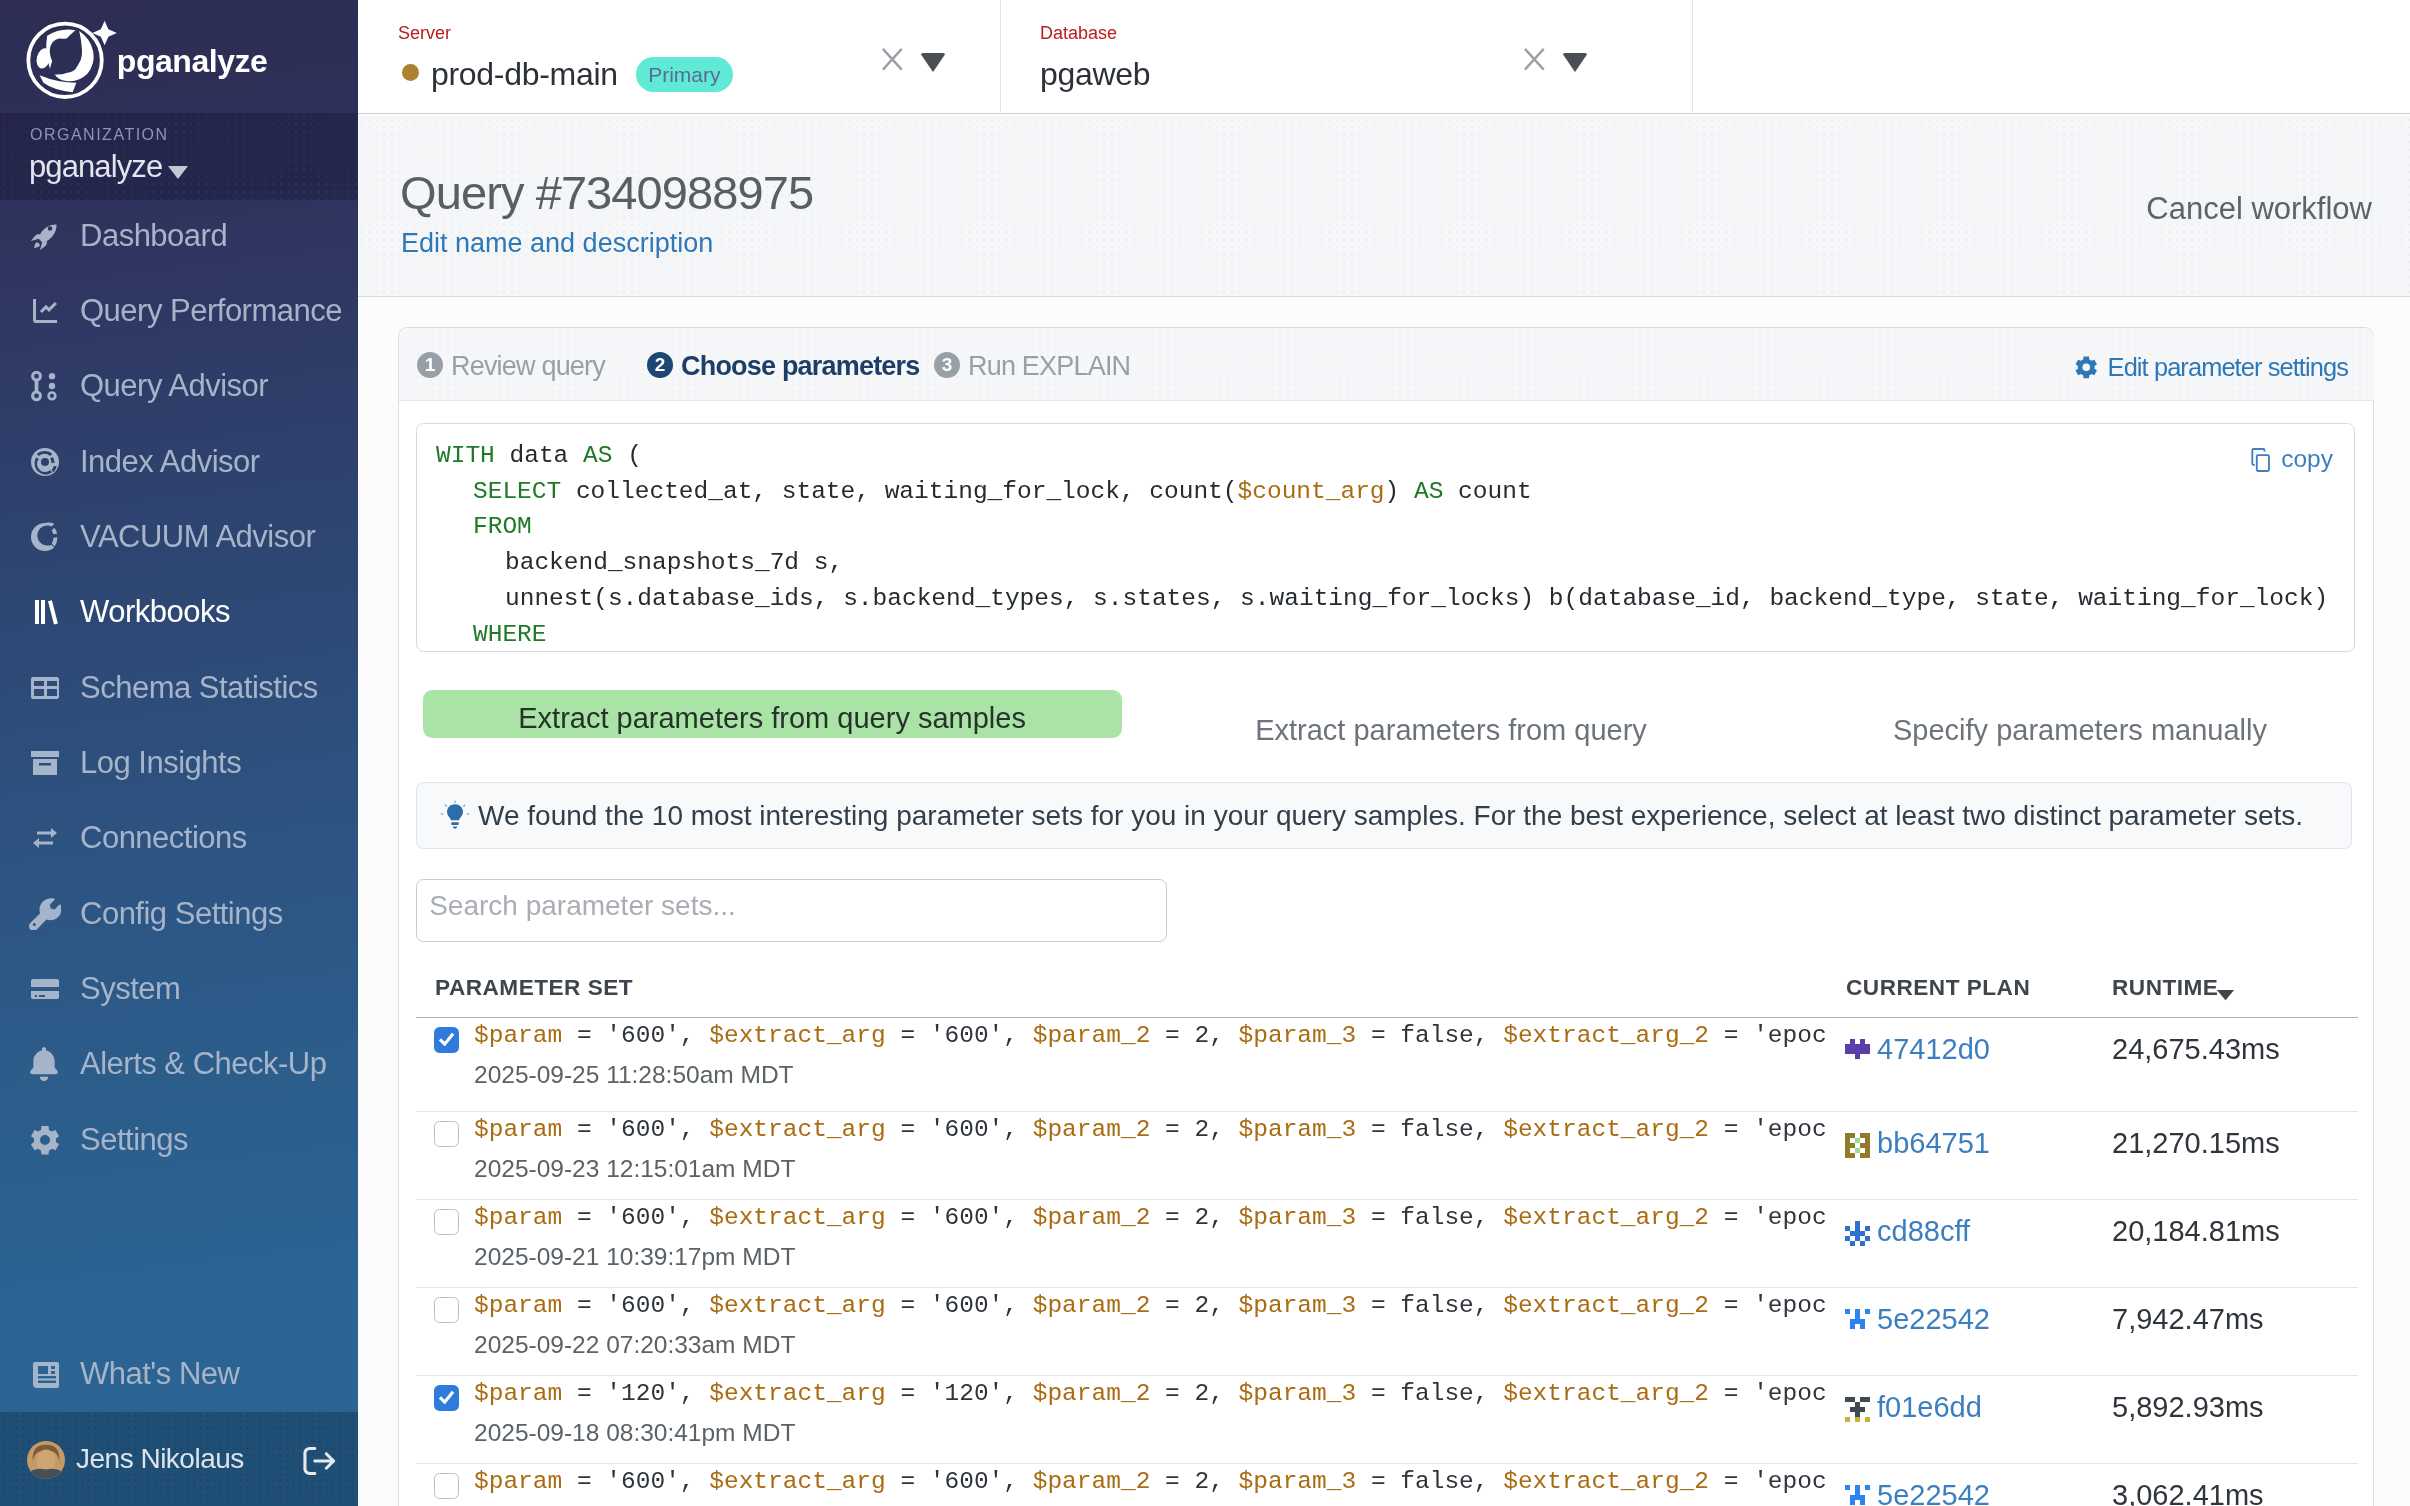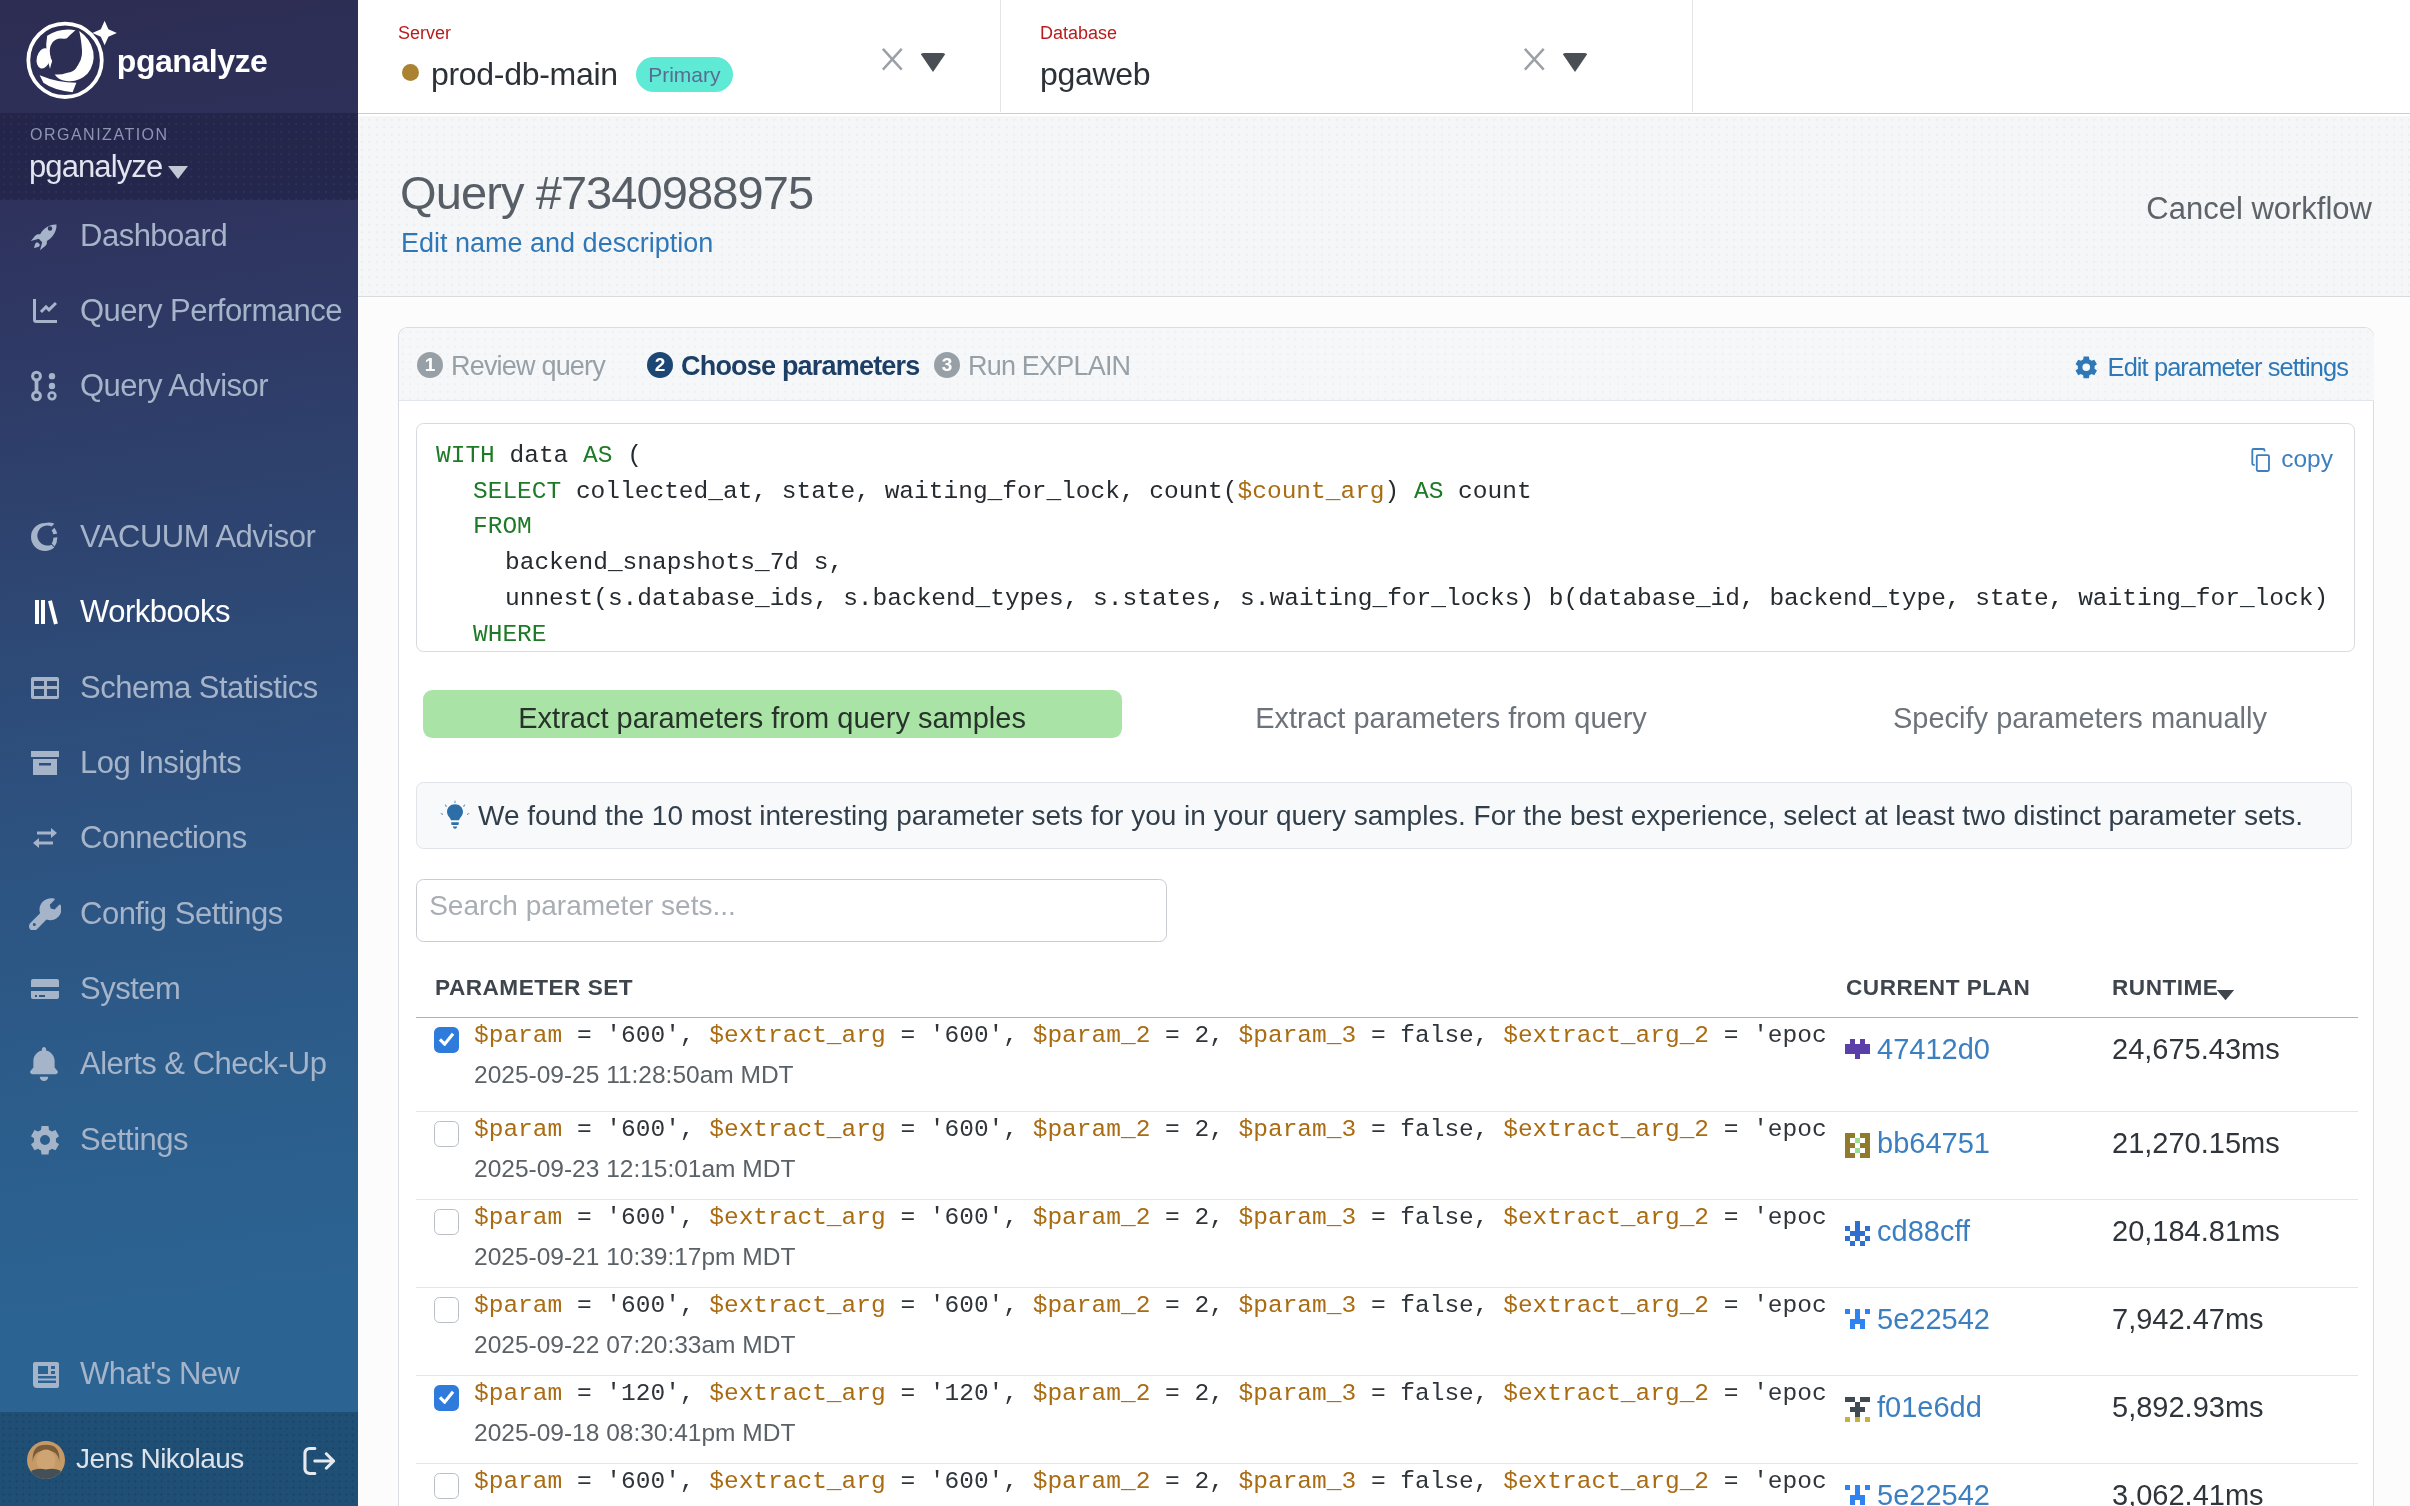--- a/index.html
+++ b/index.html
@@ -52,21 +52,21 @@
 
 #codeblock { position:absolute; left:17px; top:95px; width:1939px; height:229px; background:#fff; border:0.9px solid #d6dade; border-radius:7.5px;
   font-family:"Liberation Mono", monospace; font-size:24.5px; color:#262b30; }
 .cl { position:absolute; left:20px; white-space:pre; }
 .kw { color:#1e7a26; }
 .ov { color:#aa6c12; }
 #copylink { position:absolute; right:21px; top:21px; font-size:24.5px; color:#3c7fc1; font-family:"Liberation Sans", sans-serif; }
 
 #tabs { position:absolute; left:17px; top:362px; width:1939px; height:56px; }
 #tabpill { position:absolute; left:6.6px; top:0; width:699px; height:48px; background:#a9e3a6; border-radius:9.4px; text-align:center; line-height:56px; font-size:29px; color:#27332a; }
-.tabl { position:absolute; top:0; height:56px; line-height:56px; font-size:29px; color:#6d737b; white-space:nowrap; transform:translateX(-50%); }
+.tabl { position:absolute; top:12px; height:56px; line-height:56px; font-size:29px; color:#6d737b; white-space:nowrap; transform:translateX(-50%); }
 
 #infobox { position:absolute; left:17px; top:454px; width:1936px; height:67px; background:#f7f9fb; border:0.9px solid #e0e4e8; border-radius:7.5px; }
 #infobox .txt { position:absolute; left:61px; top:50%; transform:translateY(-50%); font-size:28px; color:#323e4a; white-space:nowrap; }
 
 #search { position:absolute; left:17px; top:551px; width:751px; height:63px; border:0.9px solid #c8ccd1; border-radius:7.5px; font-size:28px; color:#a8aeb4; padding-left:12.2px; line-height:51px; background:#fff; }
 
 
 #table { position:absolute; left:17px; top:642px; width:1942px; }
 .th { position:absolute; top:4.7px; font-size:22.6px; color:#3e454c; font-weight:bold; letter-spacing:0.5px; }
 #thline { position:absolute; left:0; top:47px; width:1942px; height:0.9px; background:#acb2b8; }
@@ -119,20 +119,26 @@
         <svg width="30" height="32" viewBox="0 0 32 34" fill="none" stroke="currentColor">
           <circle cx="8" cy="6.5" r="4.2" stroke-width="3.2"></circle>
           <line x1="8" y1="11" x2="8" y2="23" stroke-width="4"></line>
           <circle cx="8" cy="27.5" r="4.2" stroke-width="3.2"></circle>
           <circle cx="24.5" cy="6.5" r="3.4" fill="currentColor" stroke="none"></circle>
           <circle cx="24.5" cy="17" r="3.4" fill="currentColor" stroke="none"></circle>
           <circle cx="24.5" cy="27.5" r="3.6" stroke-width="2.8"></circle>
         </svg>
         <span class="lbl">Query Advisor</span>
       </div>
+  <div class="mi" style="top:424px">
+        <svg width="32" height="32" viewBox="0 0 512 512" fill="currentColor">
+          <path d="M256 32a224 224 0 1 0 0 448 224 224 0 0 0 0-448zm0 48c45 0 86 17 117 45l-34 34a128 128 0 0 0-181 2l-34-34c32-29 76-47 132-47zm122 96c18 27 30 55 30 96h-48c0-27-8-52-22-72l40-24zm-122 16a64 64 0 1 1 0 128 64 64 0 0 1 0-128zm-166 80c0-33 10-64 27-90l40 26a128 128 0 0 0 181 179l34 34a176 176 0 0 1-282-149zm270 114a128 128 0 0 0 36-66h48a176 176 0 0 1-50 100l-34-34z"></path>
+        </svg>
+        <span class="lbl">Index Advisor</span>
+      </div>
   <div class="mi" style="top:499px">
         <svg width="32" height="32" viewBox="0 0 512 512" fill="currentColor">
           <path d="M256 32a224 224 0 0 0 0 448c57 0 109-21 148-56l-44-46a160 160 0 1 1 2-290l44-46a222 222 0 0 0-150-10zm150 74l-44 46c13 18 22 38 26 61l62-10a224 224 0 0 0-44-97zm46 153l-62 10a160 160 0 0 1-26 92l44 46a224 224 0 0 0 44-148z"></path>
         </svg>
         <span class="lbl">VACUUM Advisor</span>
       </div>
   <div class="mi active" style="top:574px">
         <svg width="32" height="32" viewBox="0 0 512 512" fill="currentColor">
           <path d="M96 64h64v384H96zM192 64h64v384h-64zM304 84l62-16 96 372-62 16z"></path>
         </svg>

